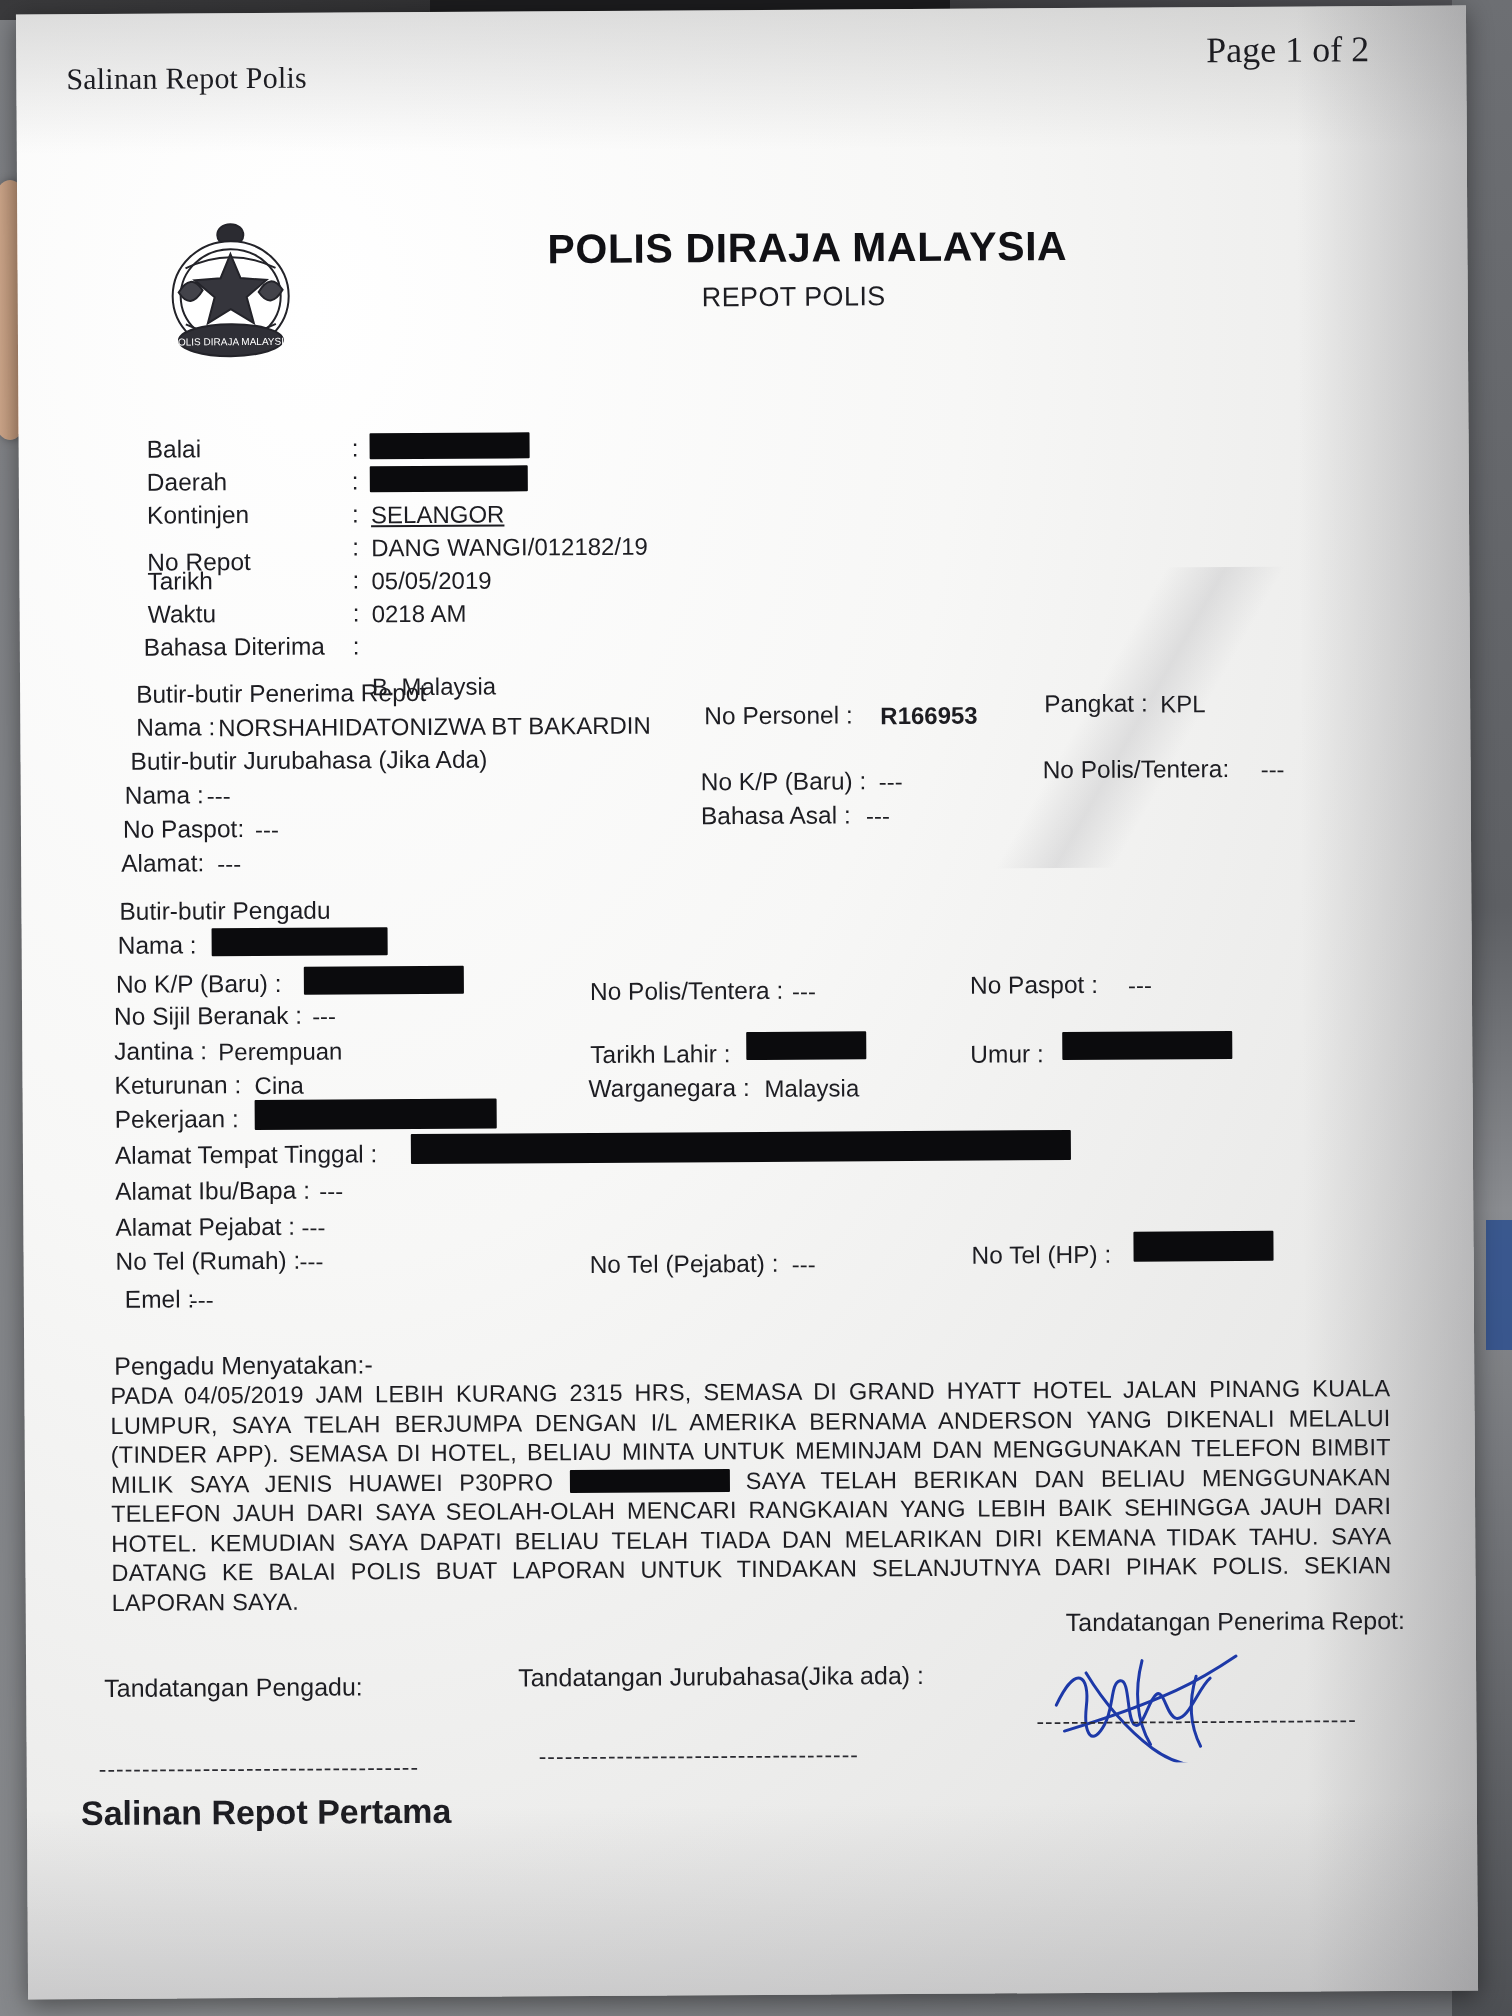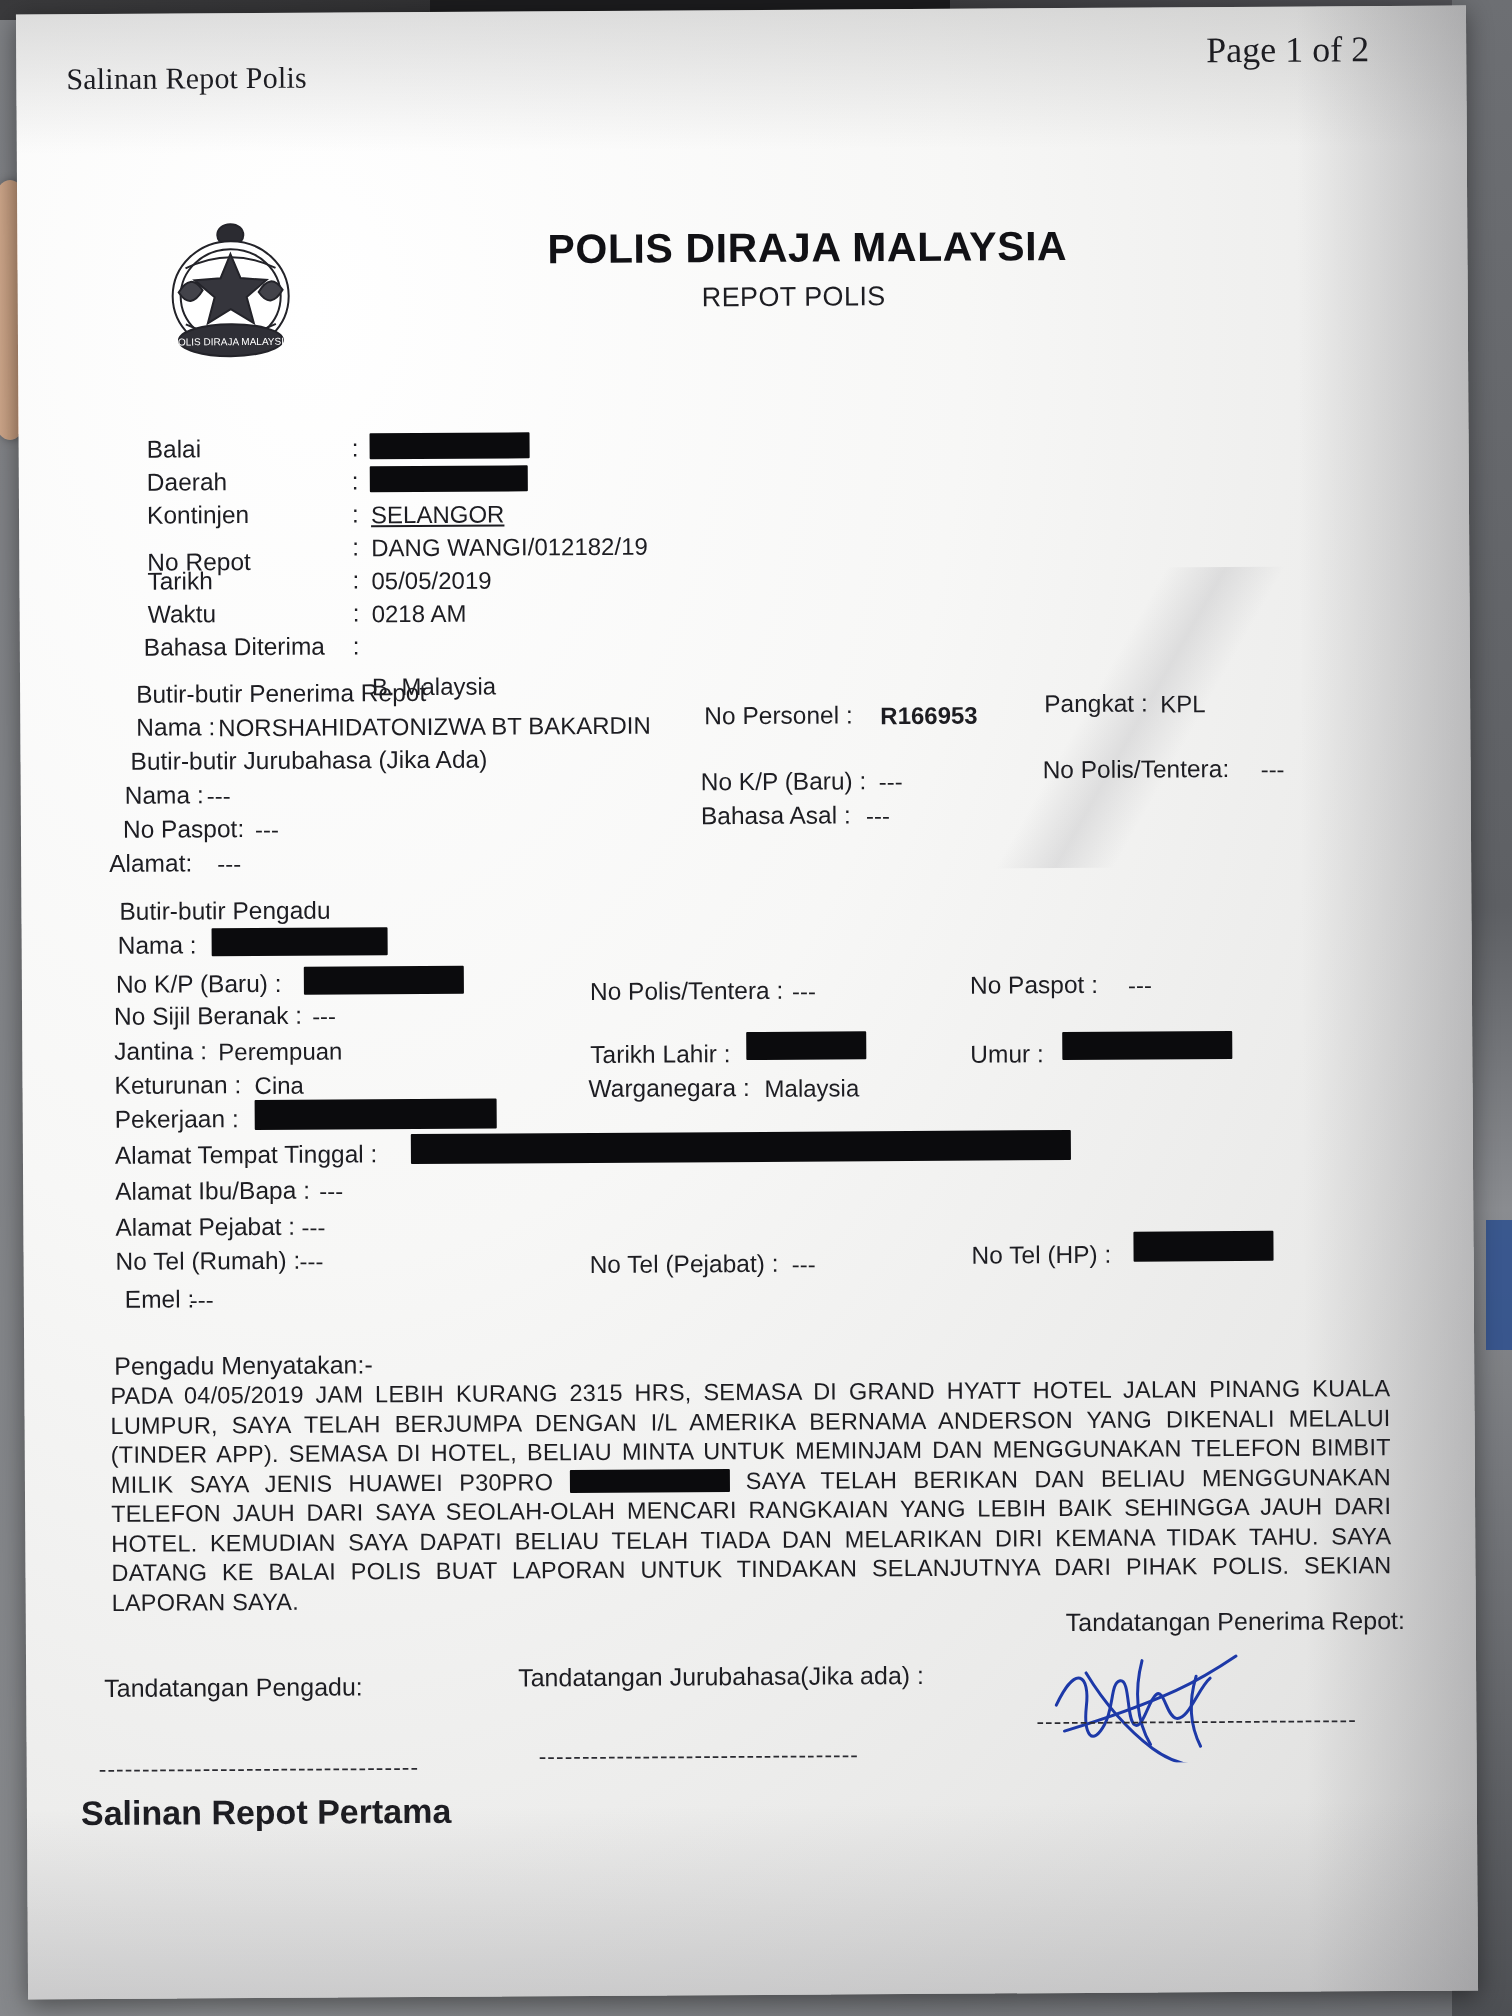--- a/index.html
+++ b/index.html
@@ -246,21 +246,21 @@
     <div class="t lbl" style="left:680px; top:758px;">No K/P (Baru) :</div>
     <div class="t val" style="left:858px; top:759px;">---</div>
     <div class="t lbl" style="left:1022px; top:748px;">No Polis/Tentera:</div>
     <div class="t val" style="left:1240px; top:749px;">---</div>
 
     <div class="t lbl" style="left:102px; top:802px;">No Paspot:</div>
     <div class="t val" style="left:234px; top:803px;">---</div>
     <div class="t lbl" style="left:680px; top:792px;">Bahasa Asal :</div>
     <div class="t val" style="left:845px; top:793px;">---</div>
 
-    <div class="t lbl" style="left:88px; top:836px;">Alamat:</div>
+    <div class="t lbl" style="left:100px; top:836px;">Alamat:</div>
     <div class="t val" style="left:196px; top:837px;">---</div>
 
     <div class="t sec" style="left:98px; top:884px;">Butir-butir Pengadu</div>
 
     <div class="t lbl" style="left:96px; top:918px;">Nama :</div>
     <div class="redact" style="position:absolute; left:190px; top:915px; width:176px; height:28px;"></div>
 
     <div class="t lbl" style="left:94px; top:957px;">No K/P (Baru) :</div>
     <div class="redact" style="position:absolute; left:282px; top:954px; width:160px; height:28px;"></div>
     <div class="t lbl" style="left:568px; top:967px;">No Polis/Tentera :</div>

